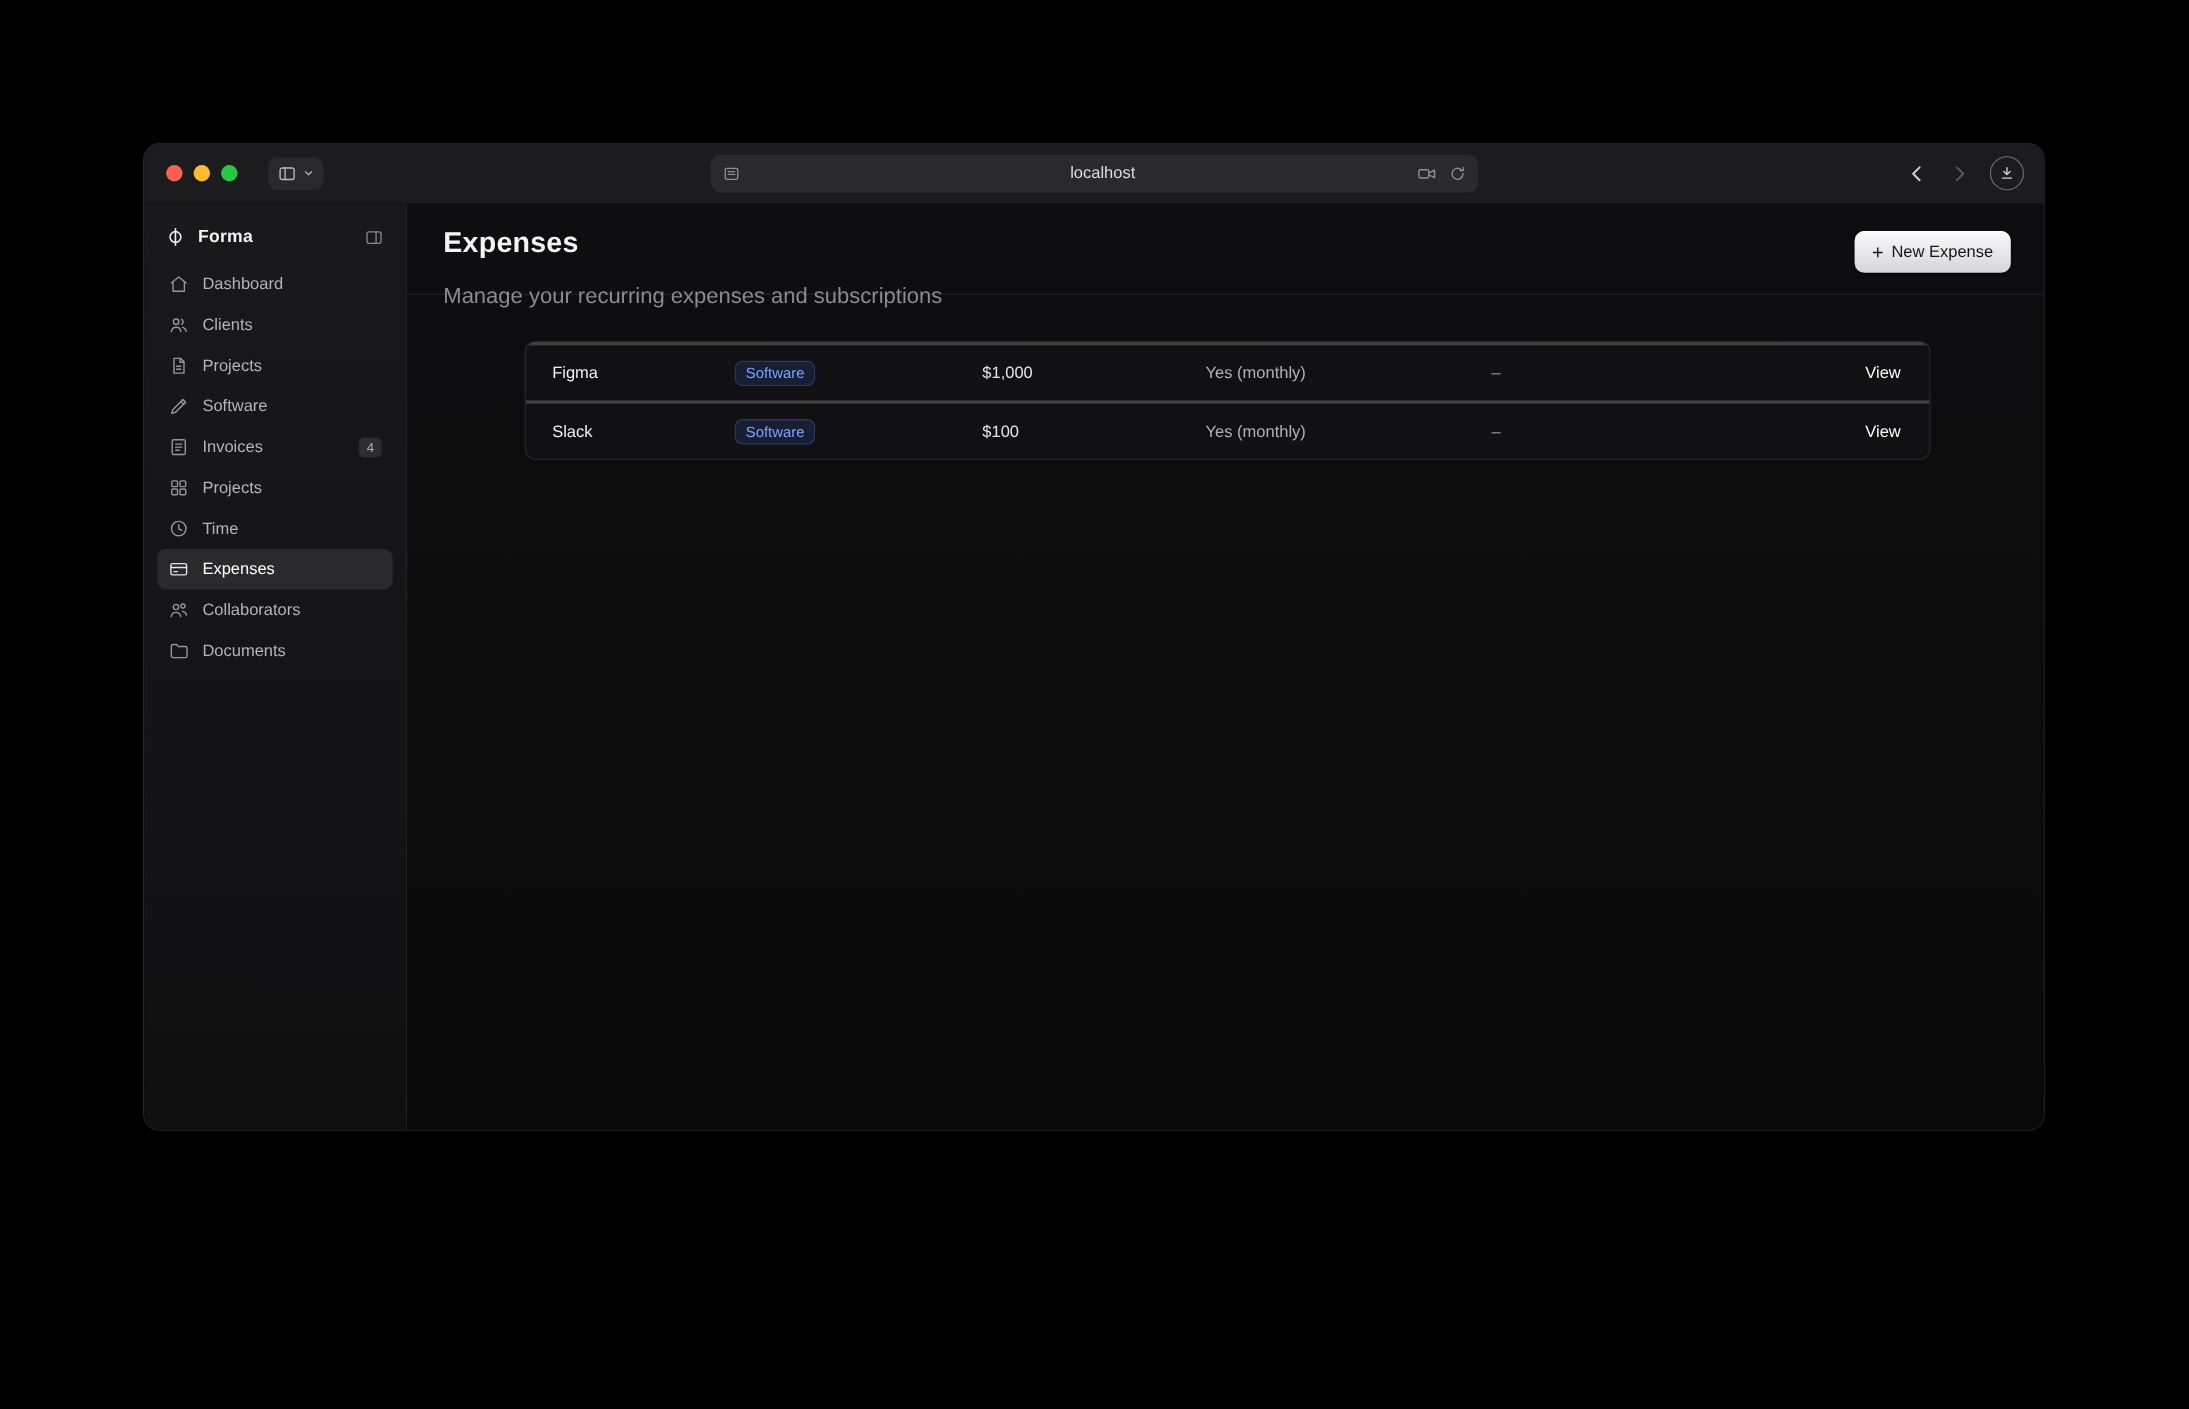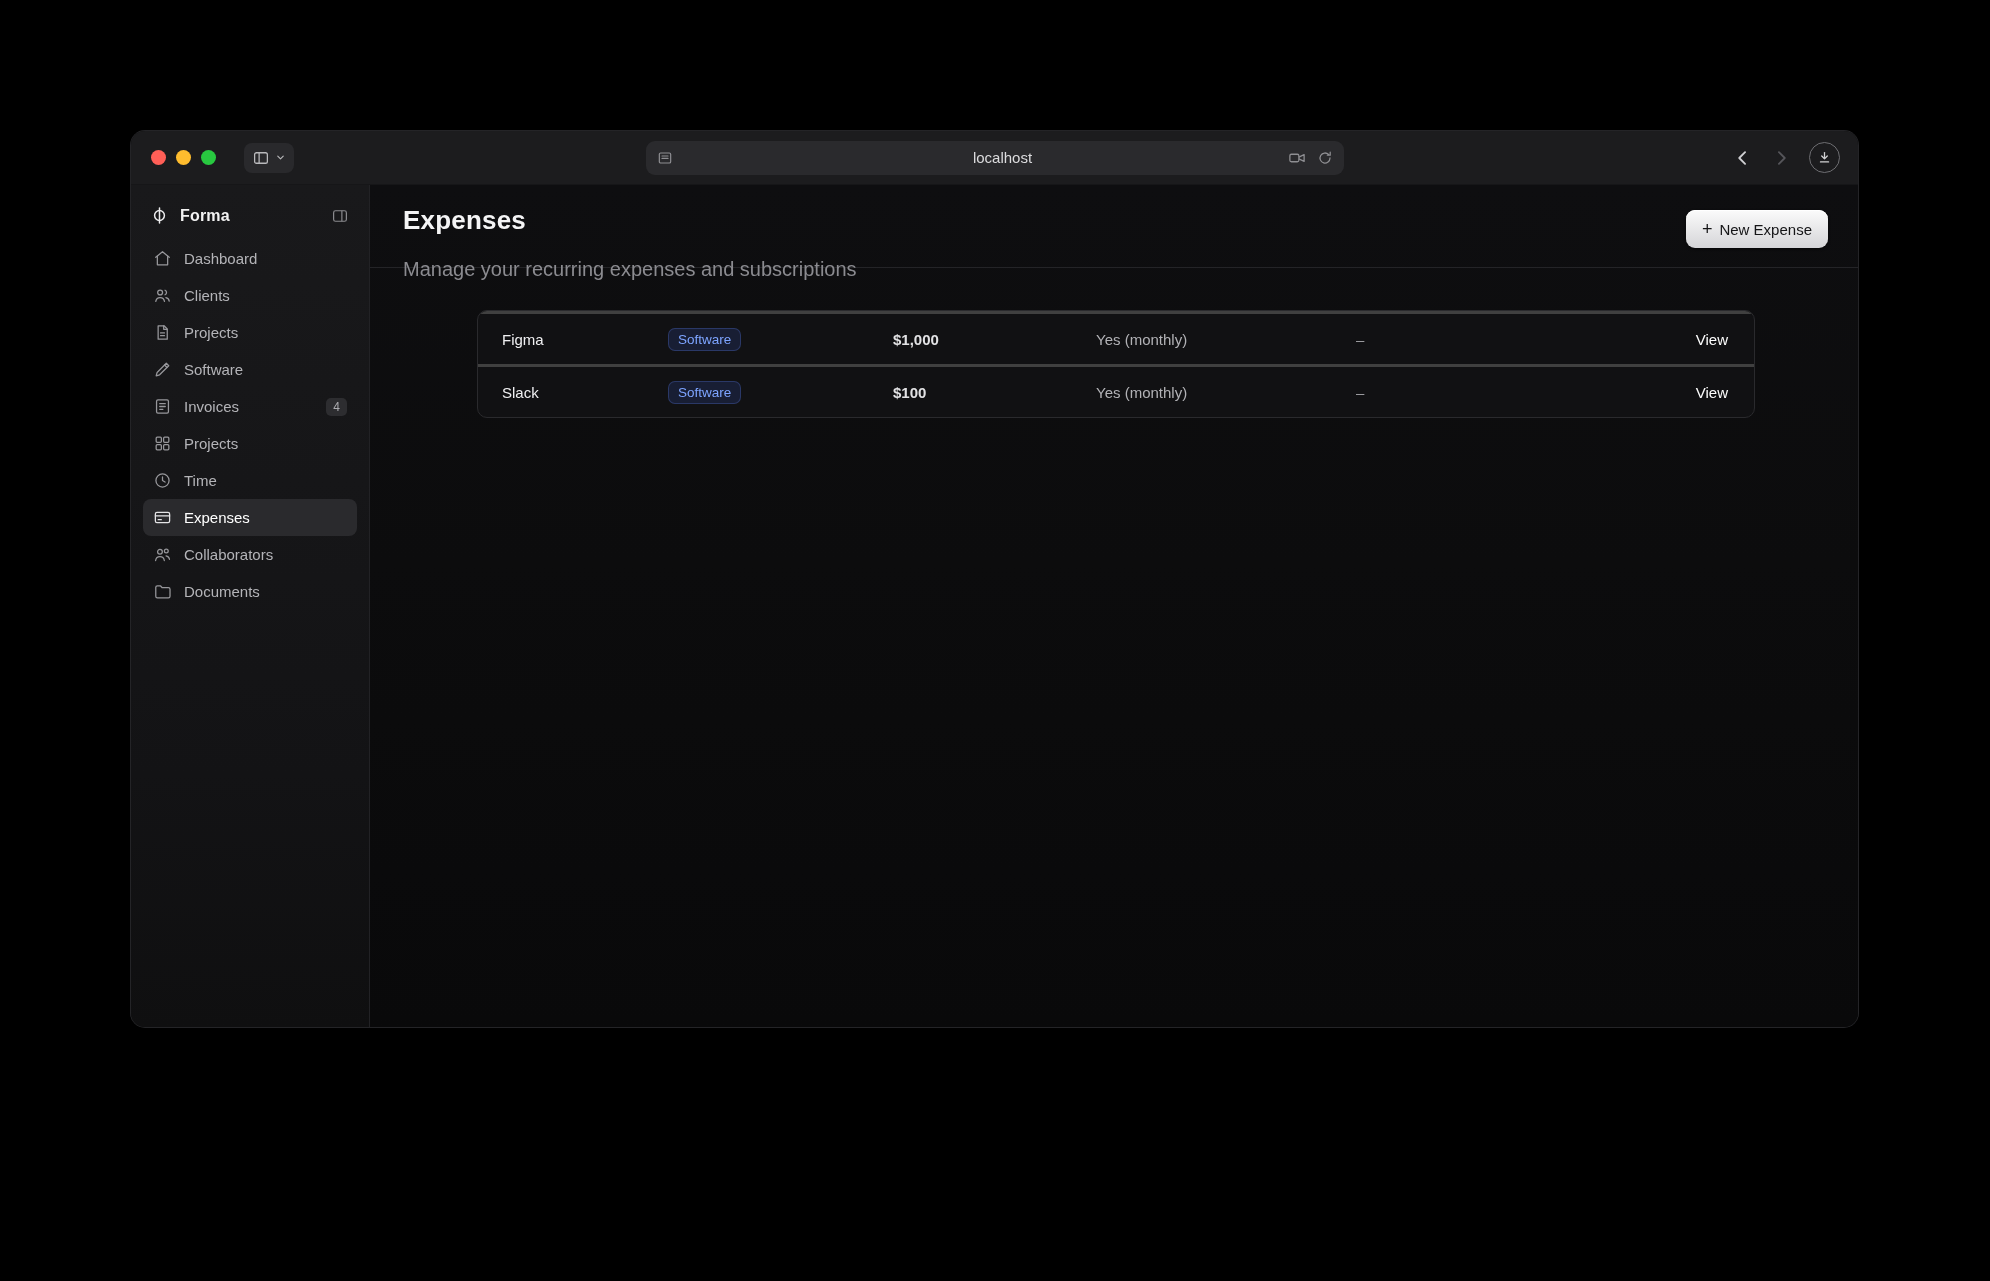--- a/index.html
+++ b/index.html
@@ -60,21 +60,21 @@
 
   
   .table { margin:42px 103px 0 107px; border:1px solid #2a2a2d; border-radius:10px;
     overflow:hidden; background:#111113; }
   .t-row { display:grid; grid-template-columns:166px 225px 203px 260px 280px 1fr;
     align-items:center; padding:0 26px 0 24px; }
   .t-head { height:41px; background:#1b1b1e; color:#8f8f94; font-size:13px;
     font-weight:500; letter-spacing:.8px; }
   .t-data { height:53px; border-top:3px solid #404040; }
   .cell-name { color:#f0f0f2; font-size:15px; font-weight:500; }
-  .cell-amount { color:#e2e2e4; font-size:15px;font-weight:bold; }
+  .cell-amount { color:#e2e2e4; font-size:15px; }
   .cell-recurring { color:#b2b2b6; font-size:15px; }
   .cell-dash { color:#9a9a9e; font-size:15px; }
   .badge-soft { display:inline-block; color:#7da4ff; background:rgba(70,110,255,.14);
     border:1px solid rgba(100,135,255,.25); font-size:13.5px; padding:3px 9px;
     border-radius:7px; font-weight:500;text-align:right; }
   .view-link { justify-self:end; color:#fdfdfd; font-size:15px; font-weight:500;
     background:none; border:none; }
 
   svg { display:block; }
 </style>

